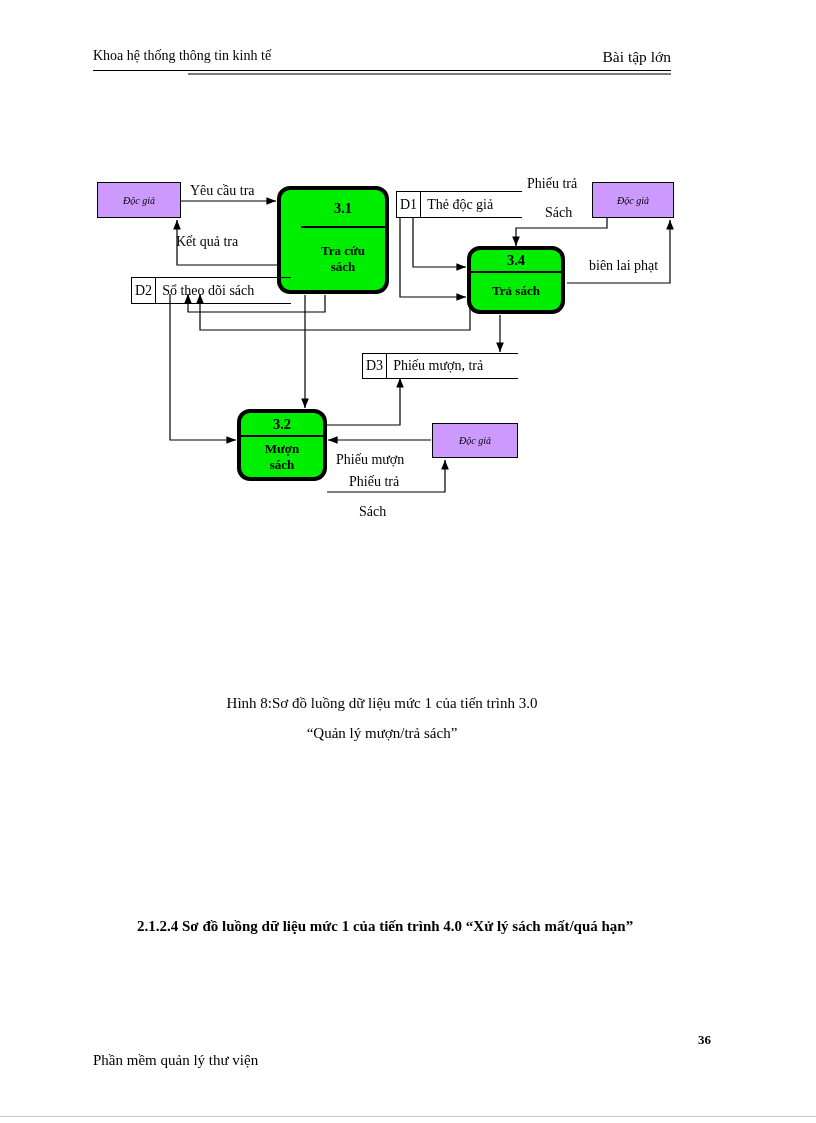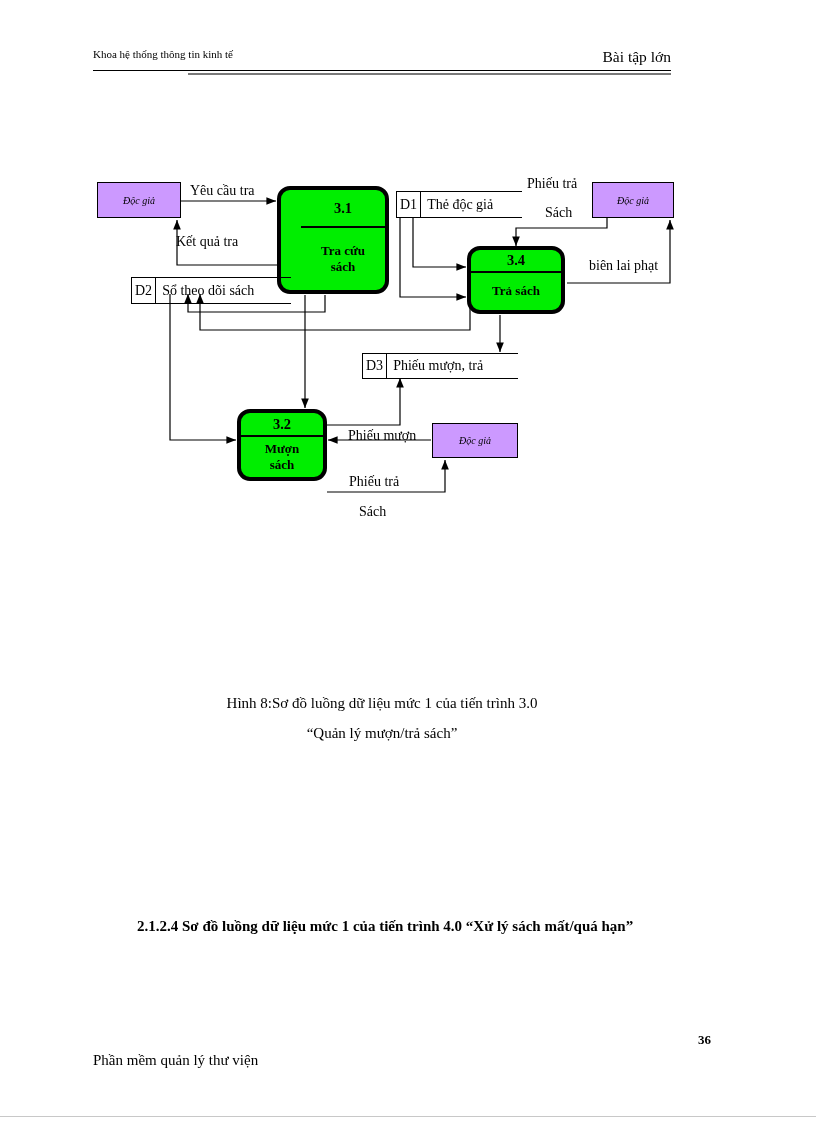--- a/index.html
+++ b/index.html
@@ -24,21 +24,21 @@
     position: absolute;
     left: 93px;
     top: 48px;
     width: 578px;
     height: 28px;
   }
   .header-left {
     position: absolute;
     left: 0;
     top: 0;
-    font-size: 11px;
+    font-size: 14px;
     white-space: nowrap;
   }
   .header-right {
     position: absolute;
     right: 0;
     top: 0;
     font-size: 15.5px;
     white-space: nowrap;
   }
   .header-rule {
@@ -305,21 +305,21 @@
     <div class="flow-label" style="left:190px; top:183px;">Yêu cầu tra</div>
 
     <div class="flow-label" style="left:176px; top:234px;">Kết quả tra</div>
 
     <div class="flow-label" style="left:527px; top:176px;">Phiếu trả</div>
 
     <div class="flow-label" style="left:545px; top:205px;">Sách</div>
 
     <div class="flow-label" style="left:573px; top:258px;margin-left:16px;">biên lai phạt</div>
 
-    <div class="flow-label" style="left:336px; top:428px;margin-left:12px;">Phiếu mượn</div>
+    <div class="flow-label" style="left:336px; top:452px;">Phiếu mượn</div>
 
     <div class="flow-label" style="left:349px; top:474px;">Phiếu trả</div>
 
     <div class="flow-label" style="left:359px; top:504px;">Sách</div>
 
   </div>
 
   <div class="caption">
     <div>Hình 8:Sơ đồ luồng dữ liệu mức 1 của tiến trình 3.0</div>
     <div>“Quản  lý mượn/trả  sách”</div>

